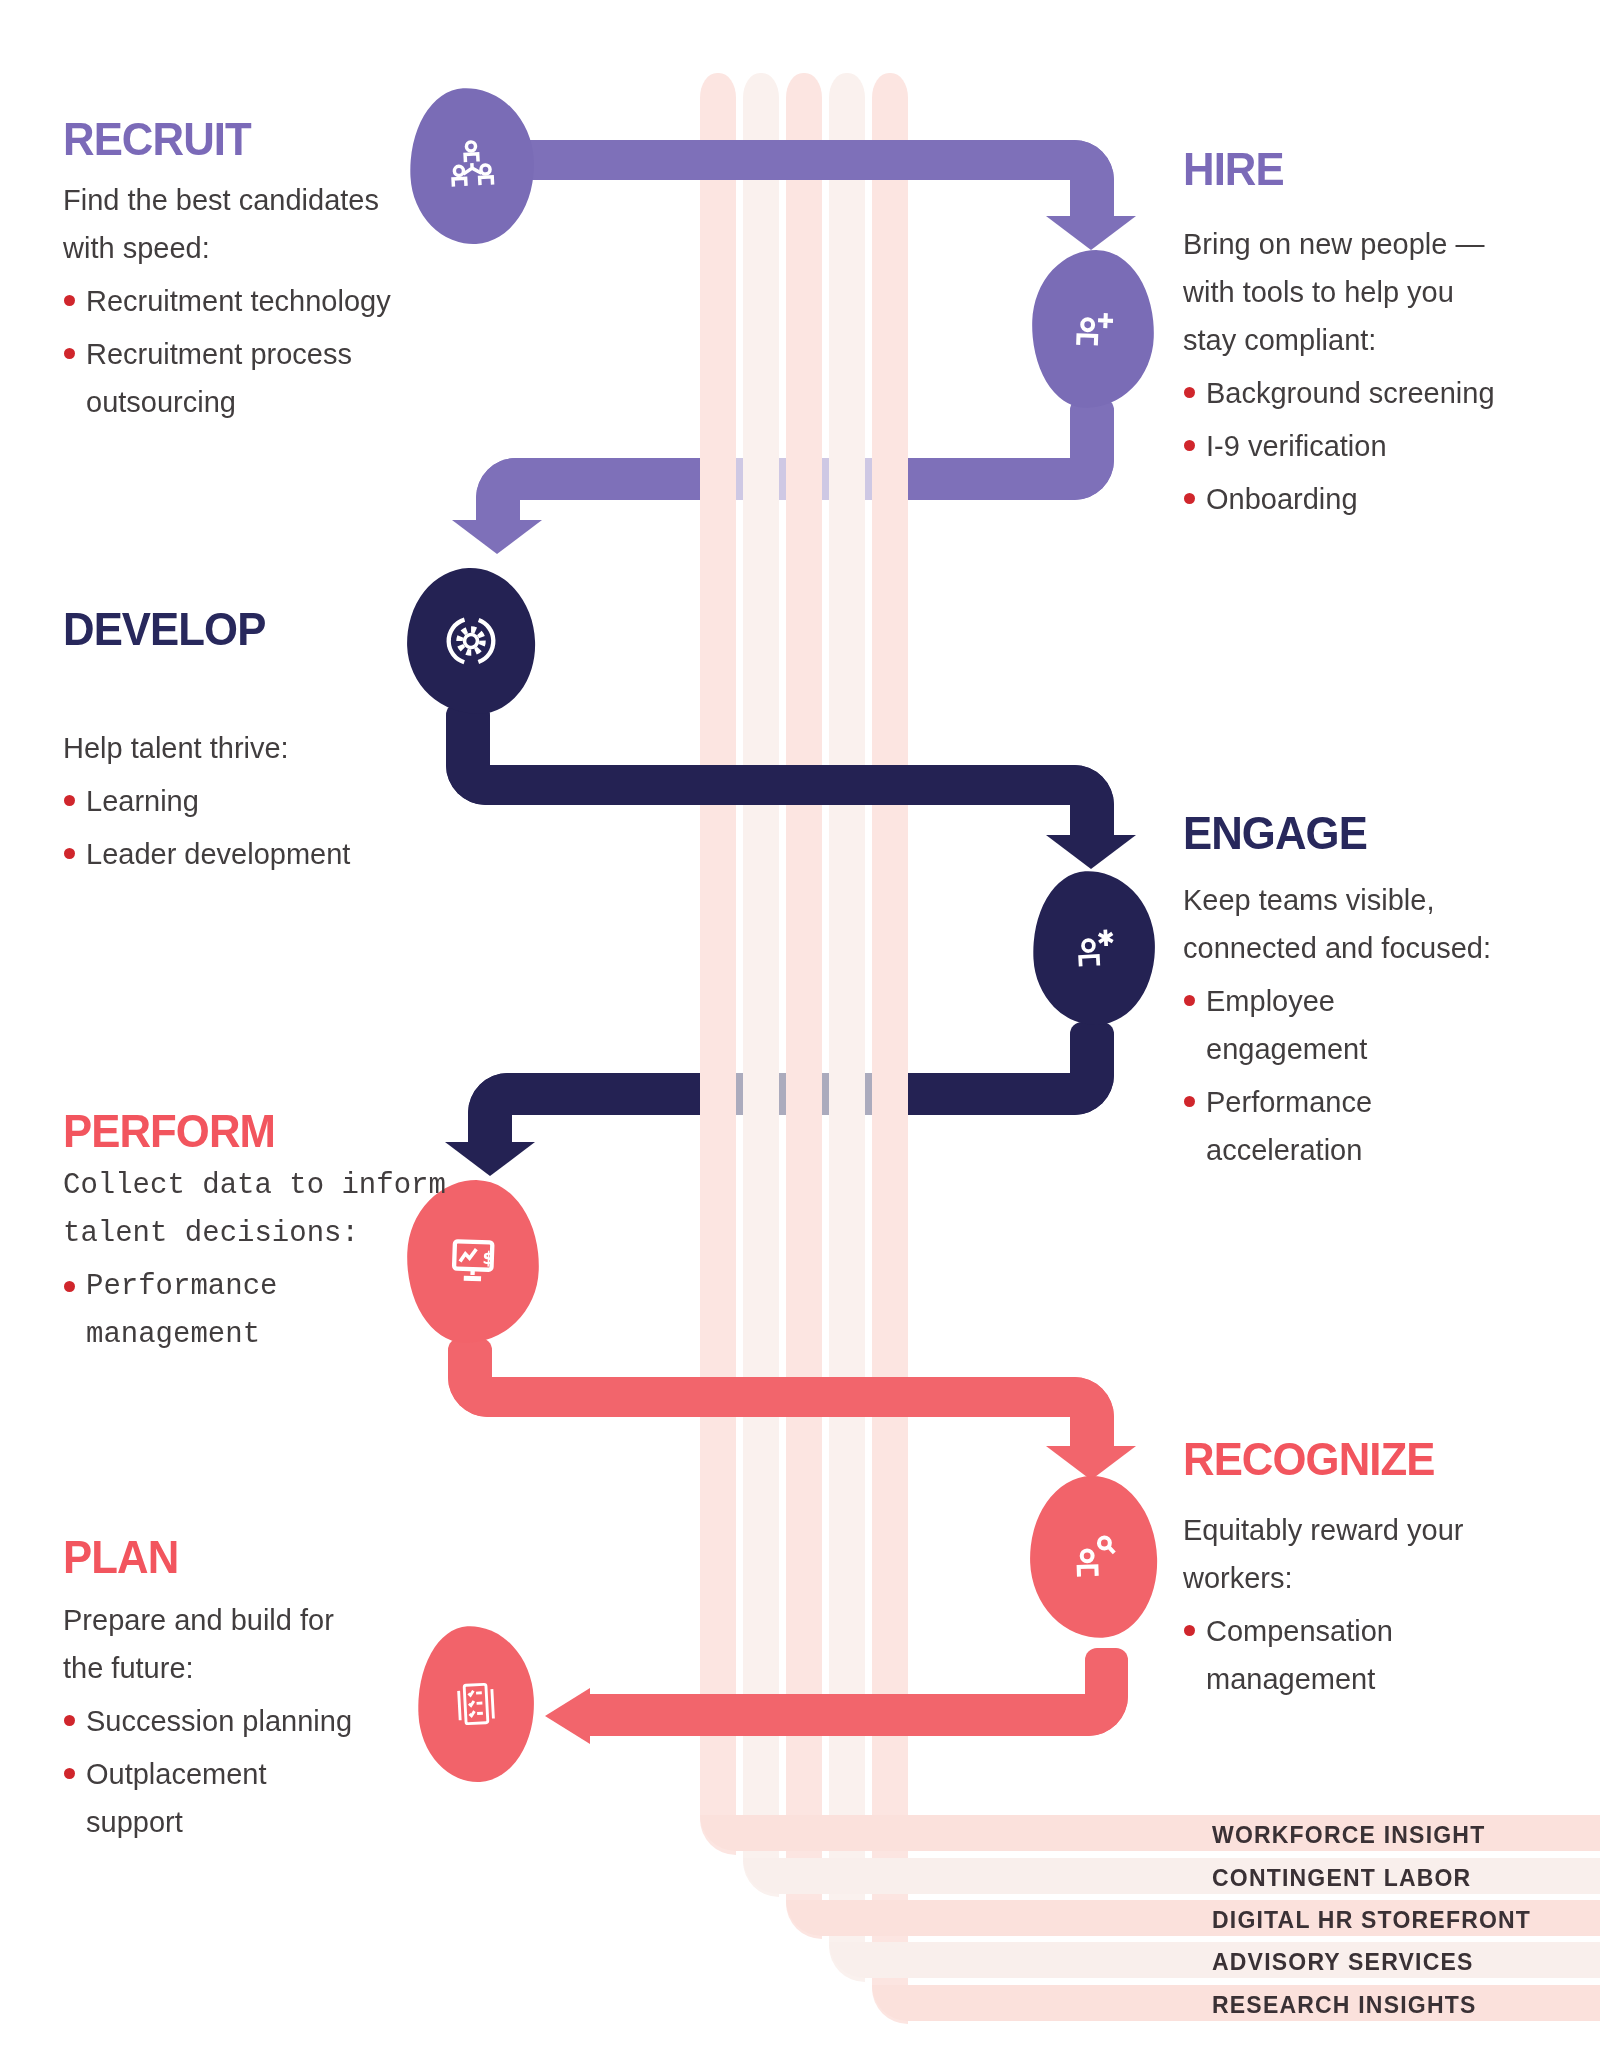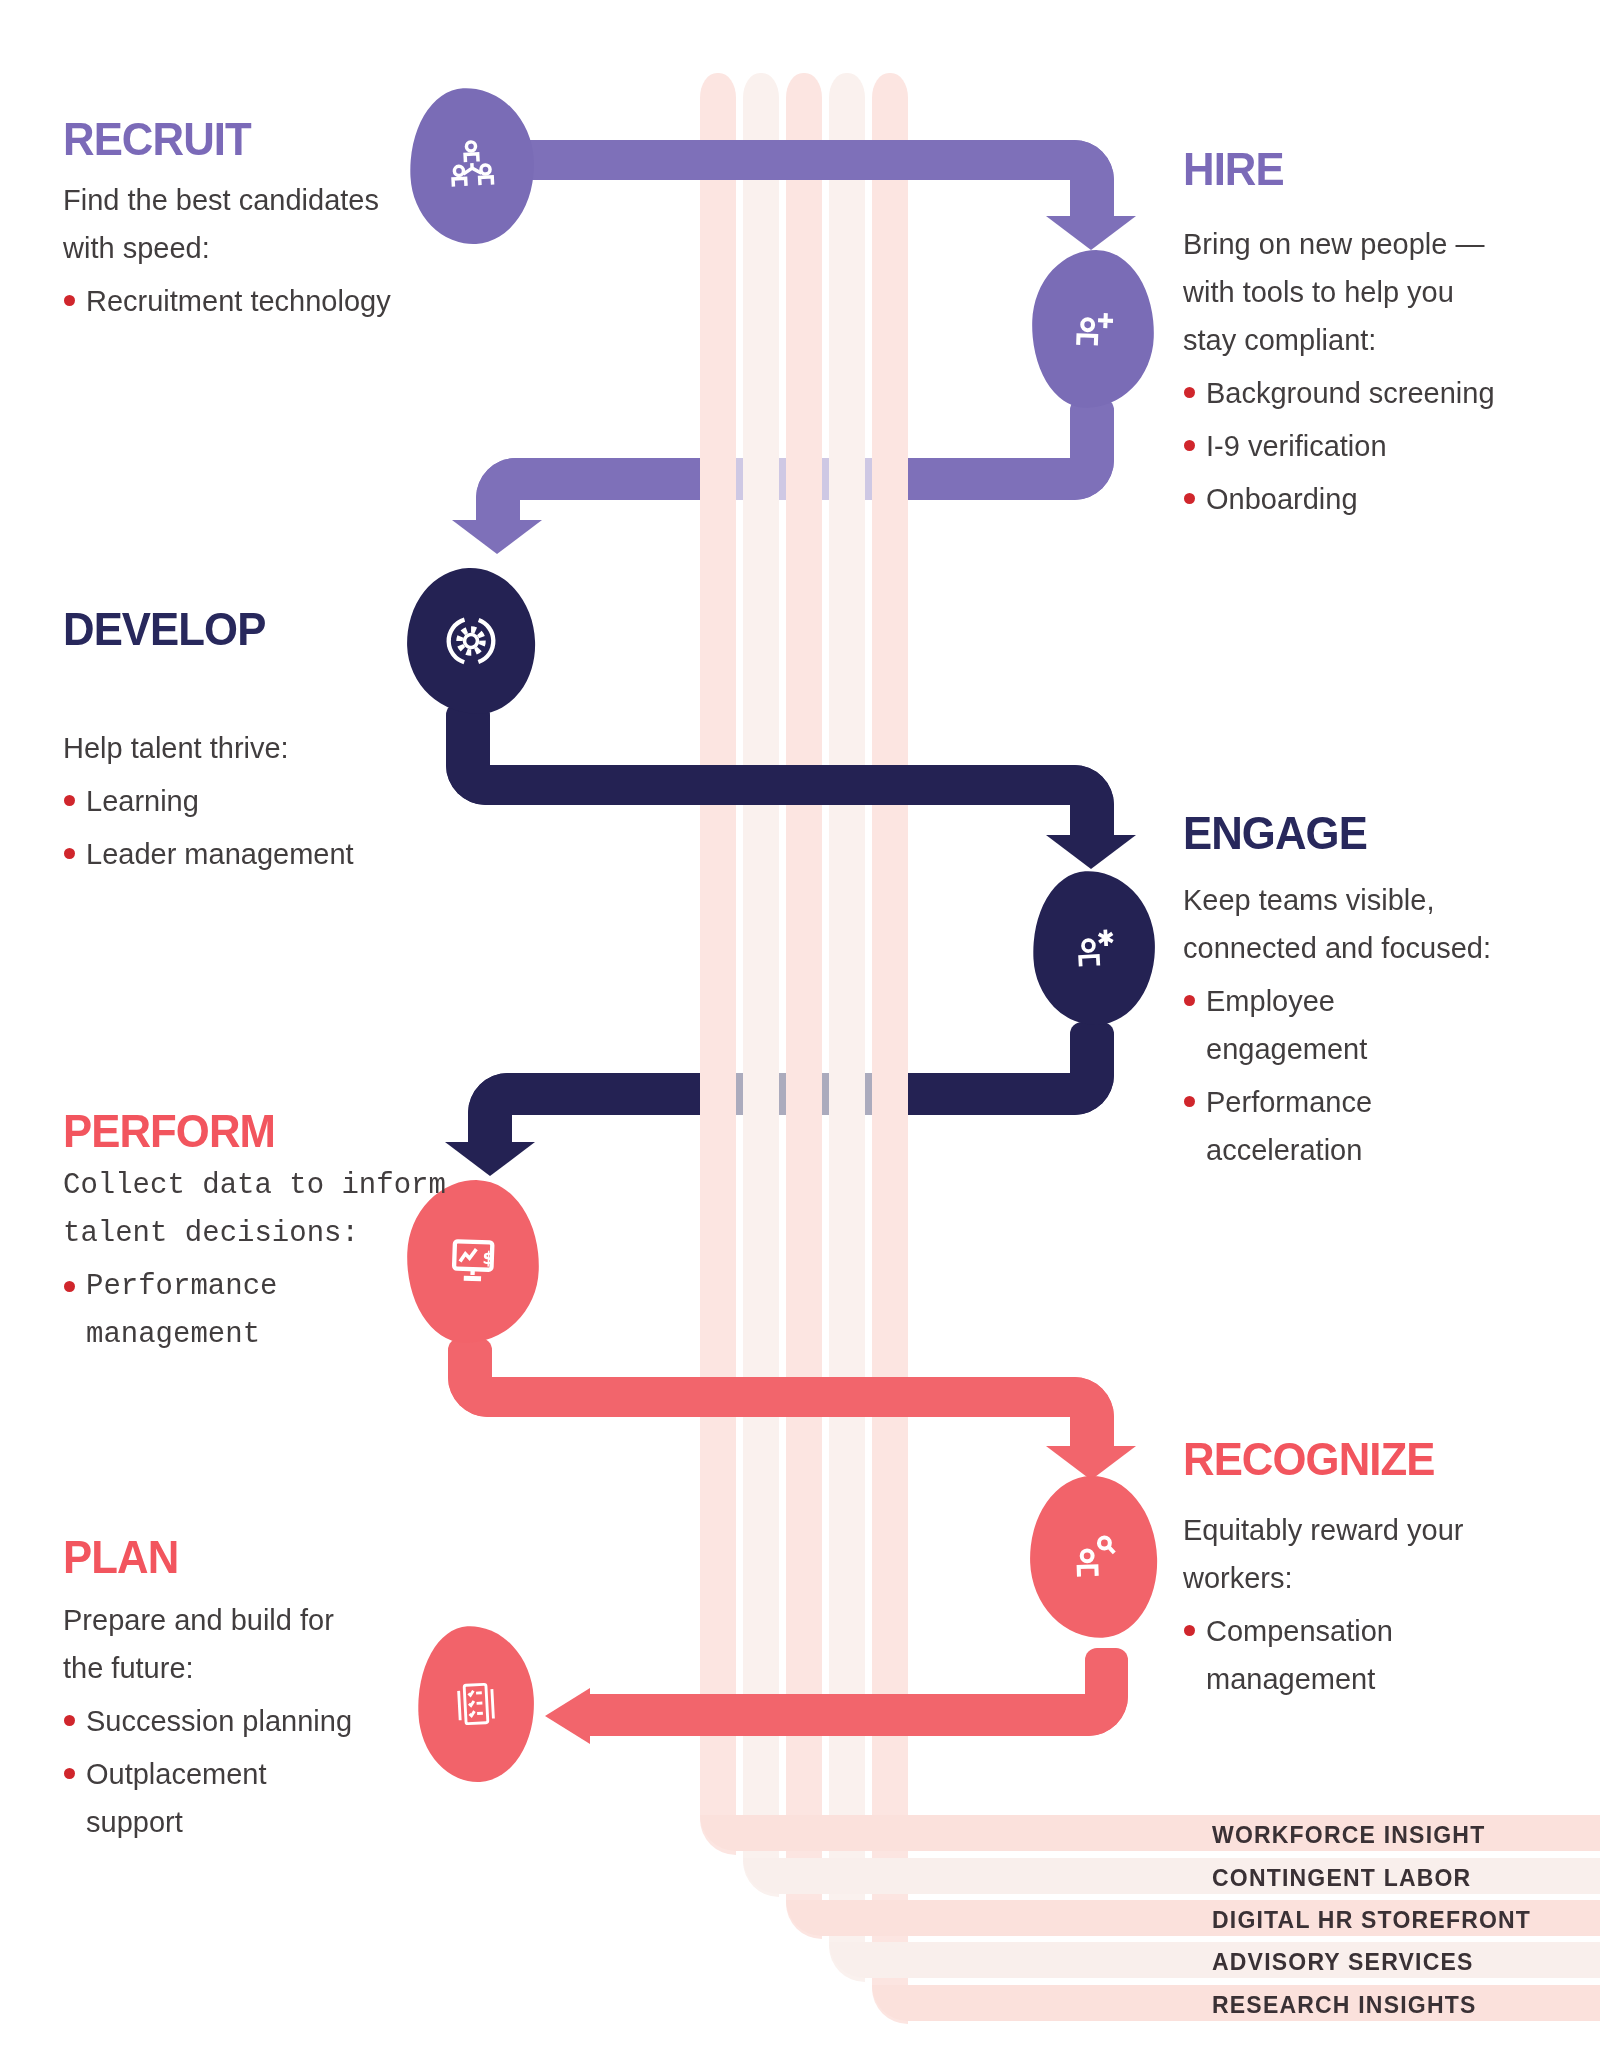--- a/index.html
+++ b/index.html
@@ -178,20 +178,25 @@
 
   <h2 class="stage-title t-purple" style="left:63px;top:112px;">RECRUIT</h2>
   <div class="stage-body" style="left:63px;top:176px;">
     <p class="intro">Find the best candidates
 with speed:</p>
     <ul class="bullets">
       <li>
           <span class="dot"></span>
           <span class="bullet-text">Recruitment technology</span>
         </li>
+      <li>
+          <span class="dot"></span>
+          <span class="bullet-text">Recruitment process
+outsourcing</span>
+        </li>
     </ul>
   </div>
 
   <h2 class="stage-title t-purple" style="left:1183px;top:142px;">HIRE</h2>
   <div class="stage-body" style="left:1183px;top:220px;">
     <p class="intro">Bring on new people —
 with tools to help you
 stay compliant:</p>
     <ul class="bullets">
       <li>
@@ -212,21 +217,21 @@
   <h2 class="stage-title t-navy" style="left:63px;top:602px;">DEVELOP</h2>
   <div class="stage-body" style="left:63px;top:676px;margin-top:48px;">
     <p class="intro">Help talent thrive:</p>
     <ul class="bullets">
       <li>
           <span class="dot"></span>
           <span class="bullet-text">Learning</span>
         </li>
       <li>
           <span class="dot"></span>
-          <span class="bullet-text">Leader management</span>
+          <span class="bullet-text">Leader development</span>
         </li>
     </ul>
   </div>
 
   <h2 class="stage-title t-navy" style="left:1183px;top:806px;">ENGAGE</h2>
   <div class="stage-body" style="left:1183px;top:876px;">
     <p class="intro">Keep teams visible,
 connected and focused:</p>
     <ul class="bullets">
       <li>

